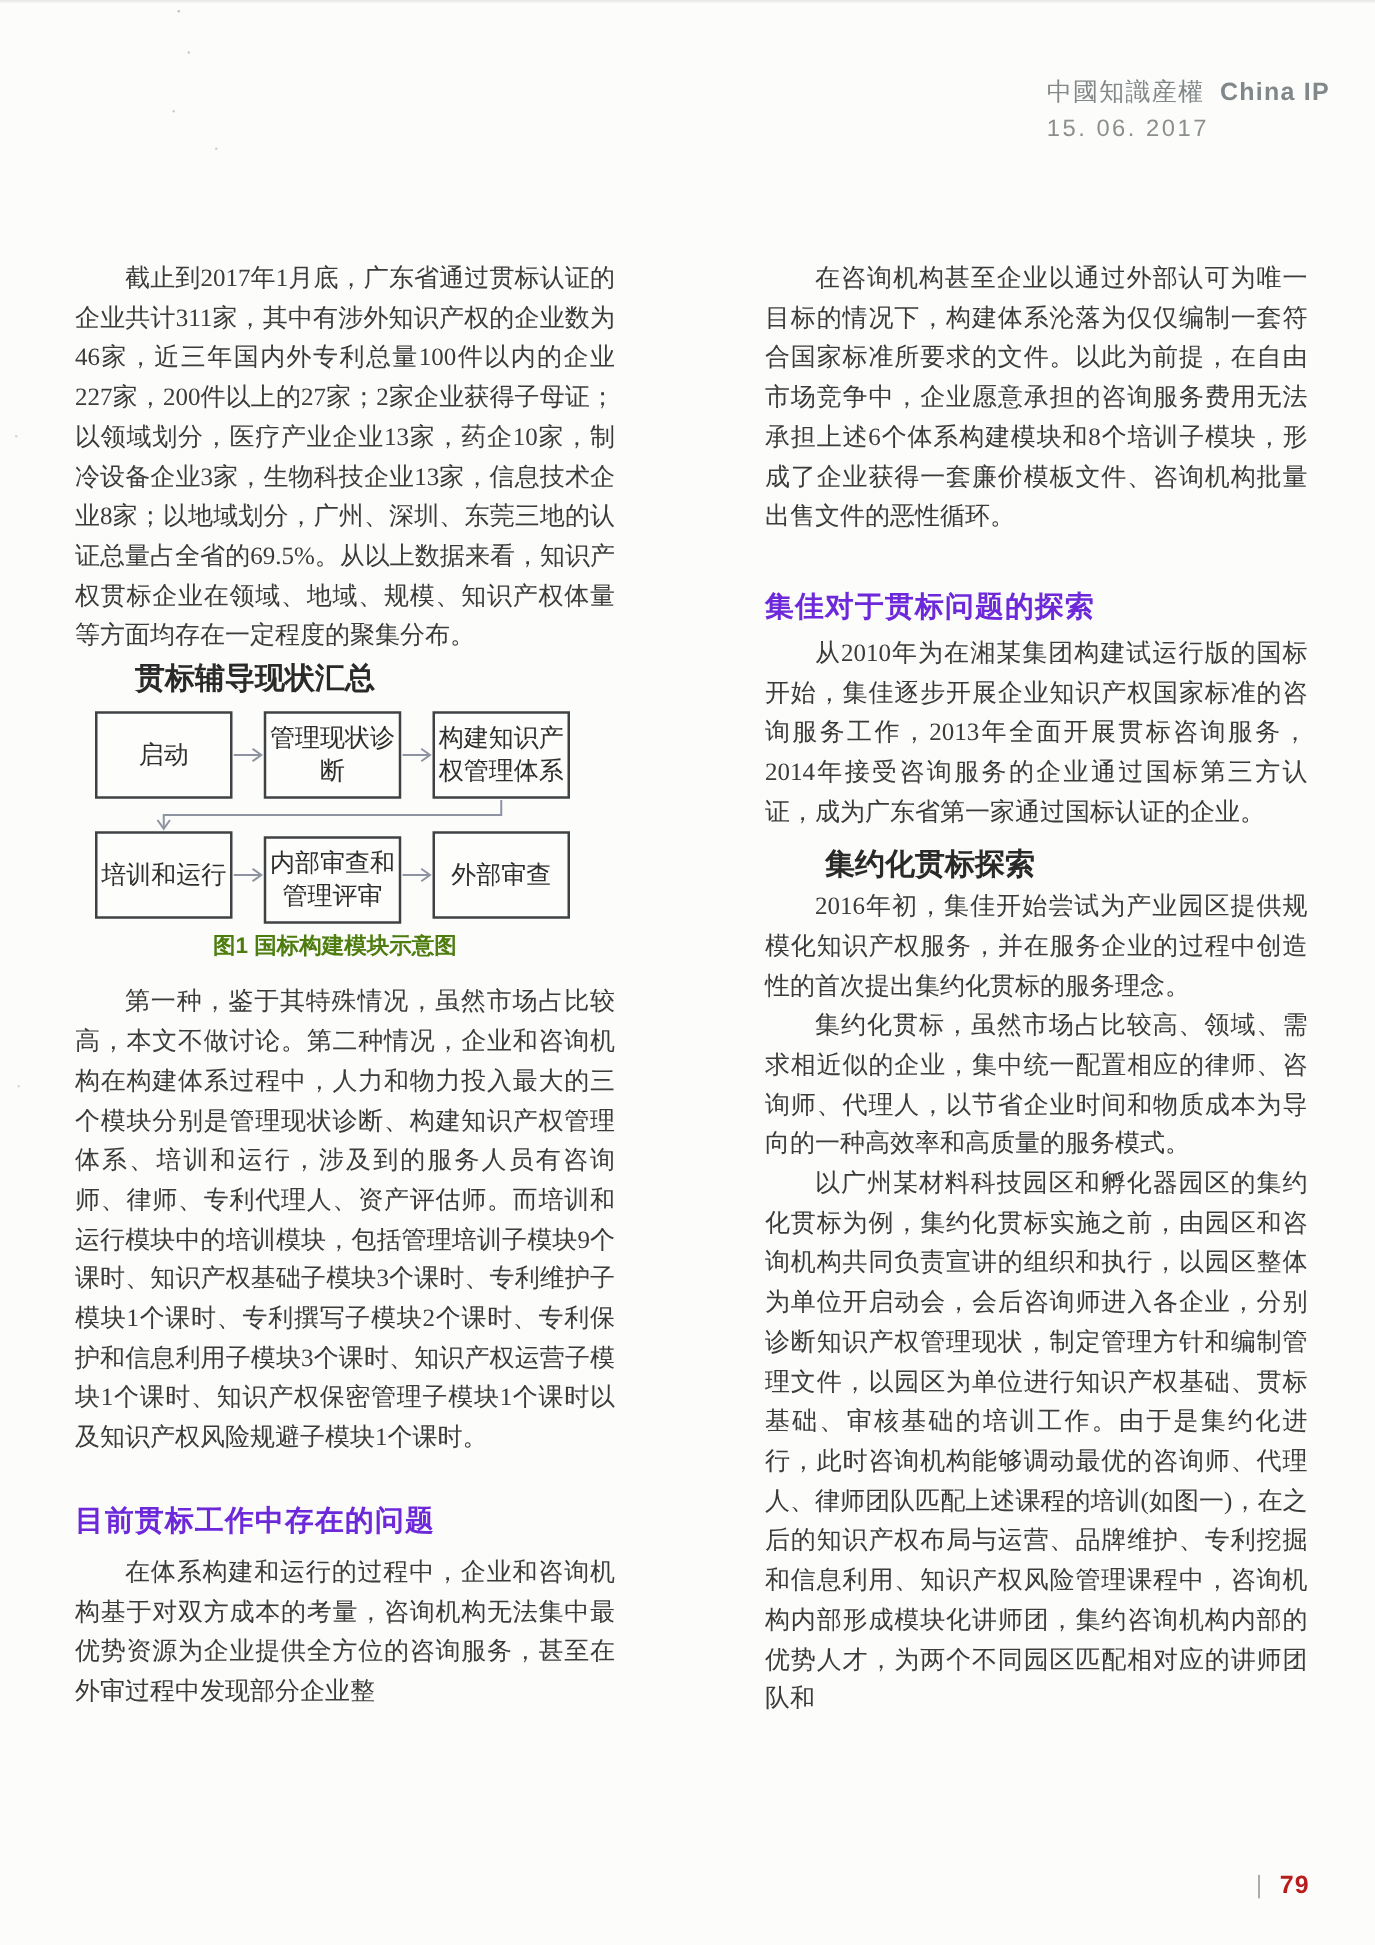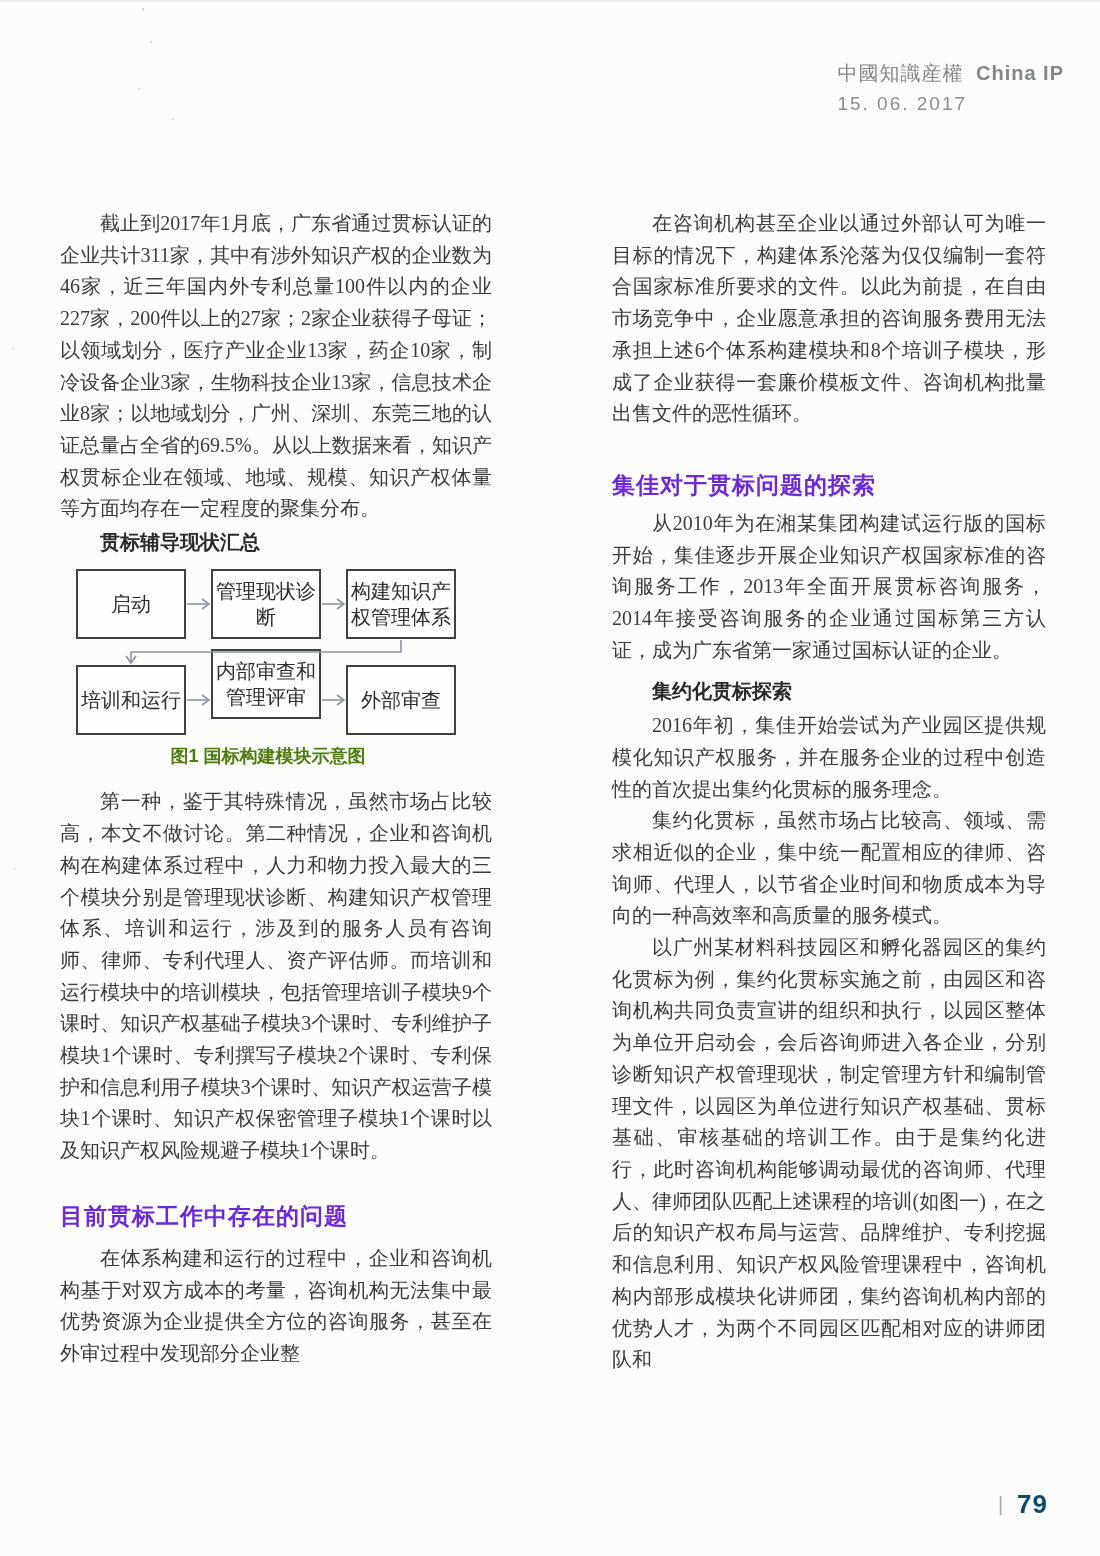--- a/index.html
+++ b/index.html
@@ -35,21 +35,21 @@
     font-size:20px;line-height:31.7px;
     text-align:justify;
   }
   .col-left{left:60px;}
   .col-right{left:612px;width:434px;}
   .col p{margin:0;text-indent:2em;}
   .col p.no-indent{text-indent:0;}
 
   .subhead{
     font-family:"Liberation Sans", sans-serif;
-    font-weight:700;font-size:20px;color:#2a2a2a;
+    font-weight:700;font-size:24px;color:#2a2a2a;
     text-indent:2em;line-height:31.7px;
     margin:2px 0 2px 0;
   }
   .section-heading{
     font-family:"Liberation Sans", sans-serif;
     font-weight:700;font-size:23px;color:#6d28d9;
     line-height:30px;letter-spacing:1px;
     margin:34px 0 12px 0;
   }
   .col-right .section-heading{margin-top:40px;margin-bottom:8px;}
@@ -64,37 +64,37 @@
   .flow-box{
     position:absolute;width:110px;height:70px;
     border:2px solid #3f4245;background:#fdfdfb;
     box-sizing:border-box;
     display:flex;align-items:center;justify-content:center;
     text-align:center;
     font-size:20px;line-height:26px;color:#2e2e2e;
     padding:0 2px;
   }
   .fb1{left:0;top:0;}  .fb2{left:135px;top:0;}  .fb3{left:270px;top:0;}
-  .fb4{left:0;top:96px;} .fb5{left:135px;top:80px;text-align:center;} .fb6{left:270px;top:96px;}
+  .fb4{left:0;top:96px;} .fb5{left:135px;top:100px;text-align:center;} .fb6{left:270px;top:96px;}
   .arrows{position:absolute;left:0;top:0;width:384px;height:166px;}
   .figure-caption{
     width:384px;margin:6px 0 14px 16px;
     text-align:center;
     font-family:"Liberation Sans", sans-serif;
     font-weight:700;font-size:18px;color:#4d7c0f;
   }
 
   
   .page-footer{
     position:absolute;right:52px;bottom:36px;
     font-family:"Liberation Sans", sans-serif;
     display:flex;align-items:center;
   }
   .footer-bar{color:#a9aca9;font-size:20px;font-weight:400;margin-right:14px;}
-  .page-number{font-size:26px;font-weight:700;color:#0c4a6e;letter-spacing:1px;}
+  .page-number{font-size:20px;font-weight:700;color:#b91c1c;letter-spacing:1px;}
 
   
   .scan-speckles{
     position:absolute;left:142px;top:8px;width:2px;height:2px;
     background:#b9c4bd;border-radius:50%;
     box-shadow: 8px 33px 0 #c3cdc6, -4px 80px 0 #c8d0ca, 30px 110px 0 #ccd3ce, -130px 340px 0 #d3d8d3, -128px 860px 0 #d8dcd7;
   }
 </style>
 </head>
 <body>

